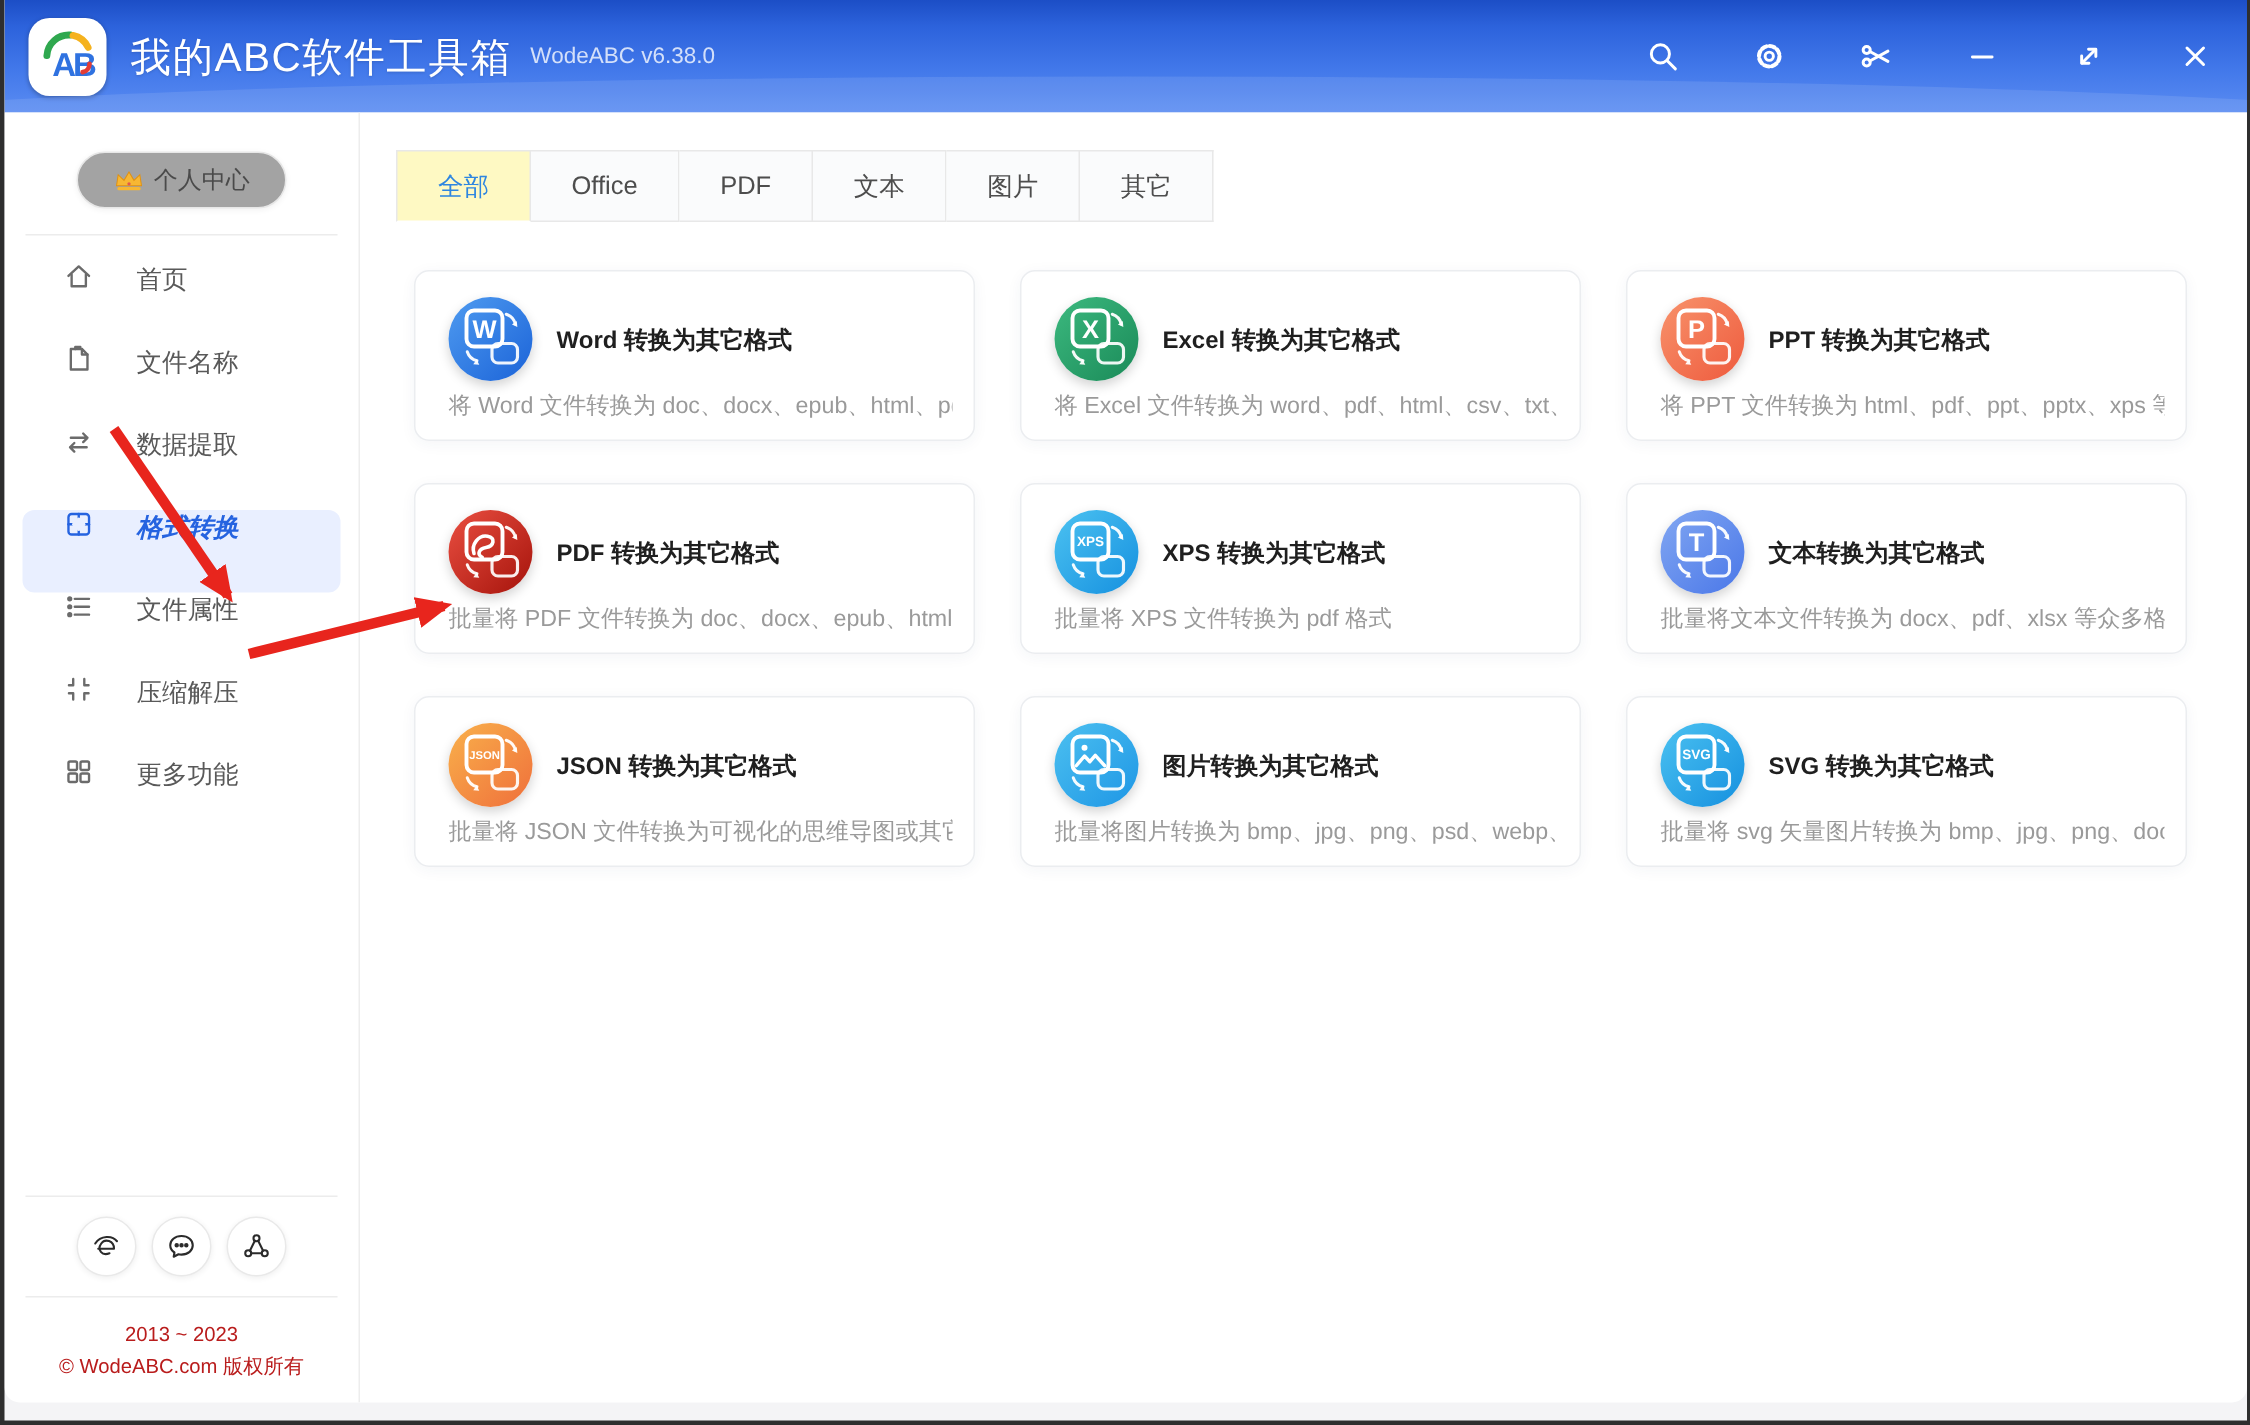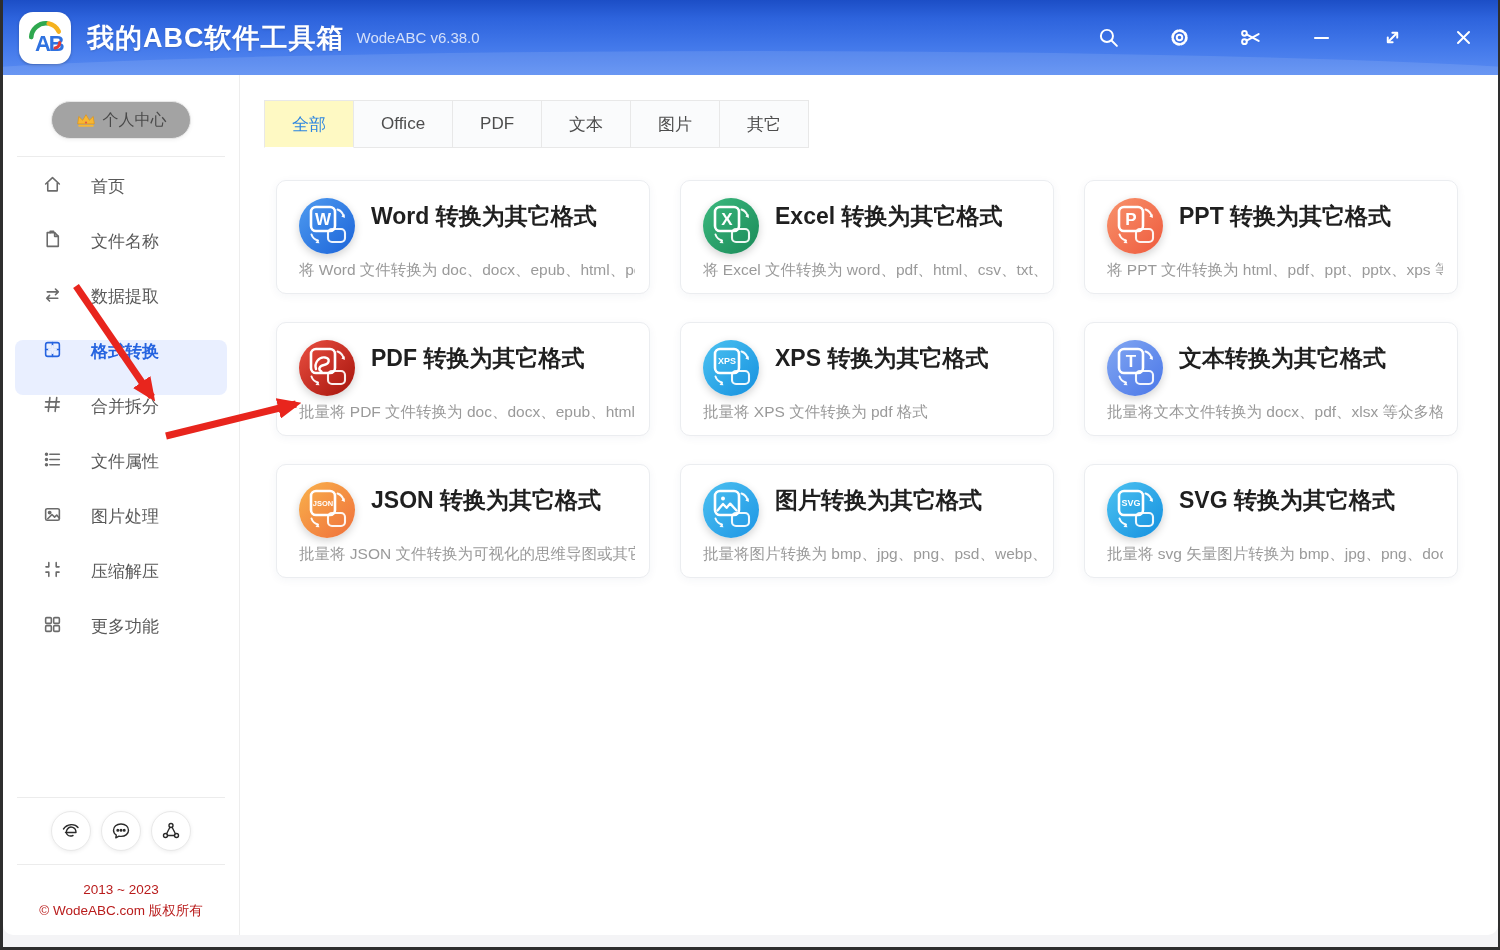--- a/index.html
+++ b/index.html
@@ -9,21 +9,21 @@
   .app { position:absolute; left:3px; top:0; right:2px; bottom:3px; background:#f4f4f6; overflow:hidden; }
 
   
   .titlebar { position:relative; height:75px;
     background:linear-gradient(180deg,#1c4ec6 0%,#2d63dc 24%,#4278ea 62%,#5a8cf2 100%);
     display:flex; align-items:center; padding:0 24px 0 16px; overflow:hidden; }
   .titlebar::after { content:""; position:absolute; left:-10%; right:-10%; bottom:-46px; height:70px;
     background:rgba(255,255,255,.10); border-radius:50% 50% 0 0; pointer-events:none; }
   .logo { width:52px; height:52px; background:#fff; border-radius:14px; flex:0 0 auto;
     display:flex; align-items:center; justify-content:center; box-shadow:0 1px 3px rgba(0,0,0,.25); }
-  .app-title { color:#fff; font-size:27px; font-weight:700; margin-left:16px; letter-spacing:1px; text-shadow:0 1px 2px rgba(0,0,0,.15); }
+  .app-title { color:#fff; font-size:27px; font-weight:400; margin-left:16px; letter-spacing:1px; text-shadow:0 1px 2px rgba(0,0,0,.15); }
   .app-version { color:rgba(255,255,255,.78); font-size:15px; margin-left:12px; }
   .tb-icons { margin-left:auto; display:flex; align-items:center; gap:49px; }
   .tb-icon { width:22px; height:22px; cursor:pointer; display:flex; align-items:center; justify-content:center; }
   .tb-icon svg { width:21px; height:21px; stroke:#fff; stroke-width:1.5; fill:none; stroke-linecap:round; stroke-linejoin:round; }
 
   
   .bodywrap { position:absolute; top:75px; left:0; right:0; bottom:12px; background:#fff;
     border-radius:0 0 10px 10px; display:flex; overflow:hidden; }
 
   
@@ -31,21 +31,21 @@
   .pc-btn { margin:26px auto 0; width:140px; height:38px; background:#a3a3a3; border:1px solid #e7e7e7;
     border-radius:19px; box-shadow:0 1px 4px rgba(0,0,0,.06); display:flex; align-items:center; justify-content:center;
     gap:7px; cursor:pointer; }
   .pc-btn span { font-size:16px; color:#4a4a4a; }
   .divider { height:1px; background:#ececec; margin:0 14px; }
   .d1 { margin-top:17px; }
   .menu { margin-top:18px; }
   .mi { height:55px; display:flex; align-items:flex-start; padding-left:40px; gap:29px; cursor:pointer;
     font-size:17px; color:#595959; }
   .mi svg { width:19px; height:19px; stroke:#6b6b6b; fill:none; stroke-width:1.5; stroke-linecap:round; stroke-linejoin:round; flex:0 0 auto; }
-  .mi.active { background:#e9efff; border-radius:8px; margin:0 12px; padding-left:28px; color:#2563e0; font-weight:700; }
+  .mi.active { background:#e9efff; border-radius:8px; margin:0 12px; padding-left:28px; color:#2563e0; font-weight:700;font-style:italic; }
   .mi.active svg { stroke:#2563e0; }
   .sb-foot-icons { display:flex; justify-content:center; gap:10px; margin:13px 0; }
   .fi { width:40px; height:40px; border-radius:50%; background:#fff; border:1px solid #e9e9e9;
     box-shadow:0 1px 4px rgba(0,0,0,.07); display:flex; align-items:center; justify-content:center; cursor:pointer; }
   .fi svg { width:20px; height:20px; stroke:#2b2b2b; fill:none; stroke-width:1.4; stroke-linecap:round; stroke-linejoin:round; }
   .sb-copy { text-align:center; color:#b91c1c; font-size:13.5px; line-height:21px; margin-top:14px; }
 
   
   .main { flex:1; padding:25px 40px 0 24px; overflow:hidden; }
   .tabs { display:flex; }
@@ -53,21 +53,21 @@
     background:#fafbfc; border:1px solid #e8e8e8; border-left-width:0; cursor:pointer; }
   .tab:first-child { border-left-width:1px; }
   .tab.active { background:#fef9c3; color:#2e86e0; border-bottom-color:#fff; }
 
   .cards { display:grid; grid-template-columns:repeat(3,1fr); gap:28px 30px; margin:32px 0 0 12px; }
   .card { position:relative; height:114px; background:#fff; border:1px solid #ebedf0; border-radius:10px;
     box-shadow:0 2px 10px rgba(30,50,90,.05); cursor:pointer; }
   .badge { position:absolute; left:22px; top:17px; width:56px; height:56px; border-radius:50%;
     box-shadow:0 3px 8px rgba(0,0,0,.18); }
   .badge svg { width:56px; height:56px; display:block; }
-  .card-title { position:absolute; left:94px; top:20px; font-size:23px; font-weight:700; color:#1f1f1f; white-space:nowrap; }
+  .card-title { position:absolute; left:94px; top:36px; font-size:16px; font-weight:700; color:#1f1f1f; white-space:nowrap; }
   .card-desc { position:absolute; left:22px; top:79px; right:14px; font-size:15.5px; color:#9a9a9a; white-space:nowrap; overflow:hidden; }
 
   
   #annotation-layer { position:absolute; left:0; top:0; width:1500px; height:950px; pointer-events:none; z-index:50; }
 </style>
 </head>
 <body>
 
 <div class="app">
 
@@ -166,45 +166,28 @@
               <rect x="2.5" y="2.5" width="13" height="13" rx="2"></rect>
               <line x1="9" y1="2.5" x2="9" y2="15.5"></line>
               <line x1="2.5" y1="9" x2="15.5" y2="9"></line>
               <line x1="9" y1="6" x2="9" y2="12" stroke-width="2.4" stroke="#e9efff"></line>
               <line x1="6" y1="9" x2="12" y2="9" stroke-width="2.4" stroke="#e9efff"></line>
             </svg>
           <span>格式转换</span>
         </div>
         <div class="mi">
           <svg viewBox="0 0 18 18">
-              <line x1="6.5" y1="2.5" x2="5" y2="15.5"></line>
-              <line x1="13" y1="2.5" x2="11.5" y2="15.5"></line>
-              <line x1="2.5" y1="6.5" x2="15.5" y2="6.5"></line>
-              <line x1="2.2" y1="11.5" x2="15.2" y2="11.5"></line>
-            </svg>
-          <span>合并拆分</span>
-        </div>
-        <div class="mi">
-          <svg viewBox="0 0 18 18">
               <circle cx="3.3" cy="4" r="0.9" fill="#6b6b6b"></circle>
               <circle cx="3.3" cy="9" r="0.9" fill="#6b6b6b"></circle>
               <circle cx="3.3" cy="14" r="0.9" fill="#6b6b6b"></circle>
               <line x1="6.5" y1="4" x2="15.5" y2="4"></line>
               <line x1="6.5" y1="9" x2="15.5" y2="9"></line>
               <line x1="6.5" y1="14" x2="15.5" y2="14"></line>
             </svg>
           <span>文件属性</span>
-        </div>
-        <div class="mi">
-          <svg viewBox="0 0 18 18">
-              <rect x="2.5" y="3.5" width="13" height="11" rx="1.5"></rect>
-              <circle cx="6.3" cy="7.2" r="1.1" fill="#6b6b6b"></circle>
-              <path d="M4.5 13 L8.5 9 L11 11.5 L13 9.5 L15.5 12.5"></path>
-            </svg>
-          <span>图片处理</span>
         </div>
         <div class="mi">
           <svg viewBox="0 0 18 18">
               <path d="M5.5 2.5 V6.5 H2.8"></path>
               <path d="M12.5 2.5 V6.5 H15.2"></path>
               <path d="M5.5 15.5 V11.5 H2.8"></path>
               <path d="M12.5 15.5 V11.5 H15.2"></path>
             </svg>
           <span>压缩解压</span>
         </div>

